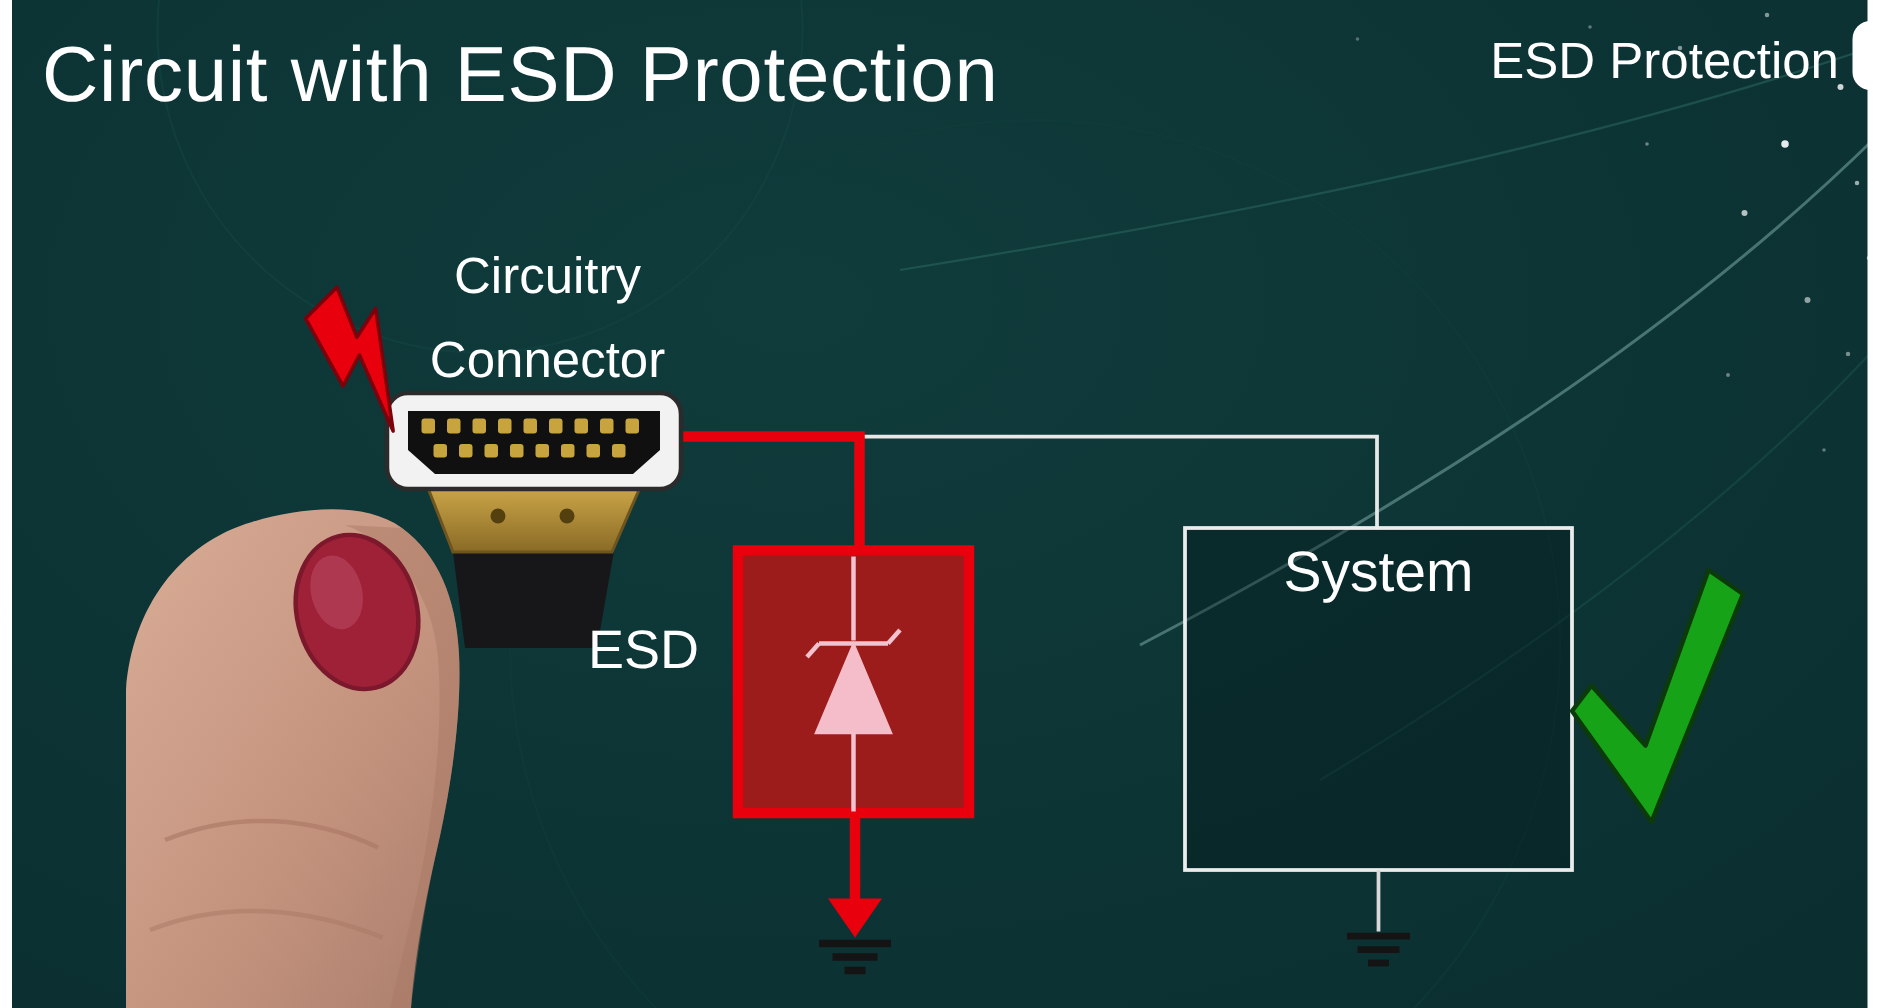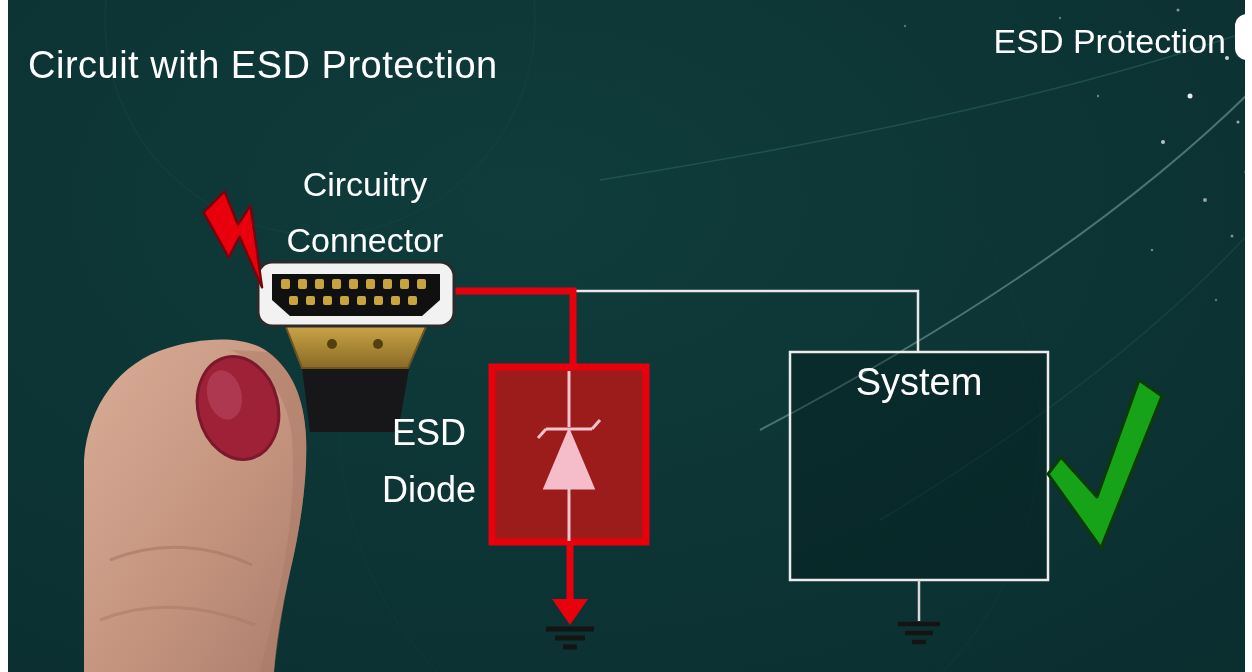--- a/index.html
+++ b/index.html
@@ -3,21 +3,21 @@
 <meta charset="utf-8">
 <style>
   html,body{margin:0;padding:0;background:#333;}
   .stage{
     position:relative;width:1252px;height:672px;overflow:hidden;
     background:radial-gradient(130% 150% at 42% 30%, #103c3c 0%, #0c3233 45%, #0a2b2c 78%, #082425 100%);
     font-family:"Liberation Sans", sans-serif;color:#ffffff;
   }
   .stage svg.art{position:absolute;left:0;top:0;z-index:1;}
   .overlay{position:absolute;z-index:10;}
-  .title{left:28px;top:20px;font-size:38px;letter-spacing:0.5px;margin-top:24px;}
+  .title{left:28px;top:20px;font-size:52px;letter-spacing:0.5px;}
   .brand{top:22px;right:26px;font-size:34px;}
   .lbl{text-align:center;}
   .lbl span{display:block;}
   .connector-label{left:240px;top:156px;width:250px;font-size:34px;line-height:56px;}
   .diode-label{left:360px;top:404px;width:138px;font-size:36px;line-height:57px;}
   .system-label{left:790px;top:352px;width:258px;height:228px;font-size:38px;line-height:61px;
     display:flex;flex-direction:row;justify-content:center;}
   .edge{position:absolute;top:0;height:672px;background:#ffffff;z-index:50;}
   .edge-left{left:0;width:8px;}
   .edge-right{right:0;width:7px;}
@@ -150,21 +150,20 @@
   <div class="overlay brand">ESD Protection</div>
   <div class="logo-frag"></div>
 
   <div class="overlay lbl connector-label">
     <span>Circuitry</span>
     <span>Connector</span>
   </div>
 
   <div class="overlay lbl diode-label">
     <span>ESD</span>
-    <span>Diode</span>
   </div>
 
   <div class="overlay lbl system-label">
     <span>System</span>
   </div>
 
   <div class="edge edge-left"></div>
   <div class="edge edge-right"></div>
 </div>
 

